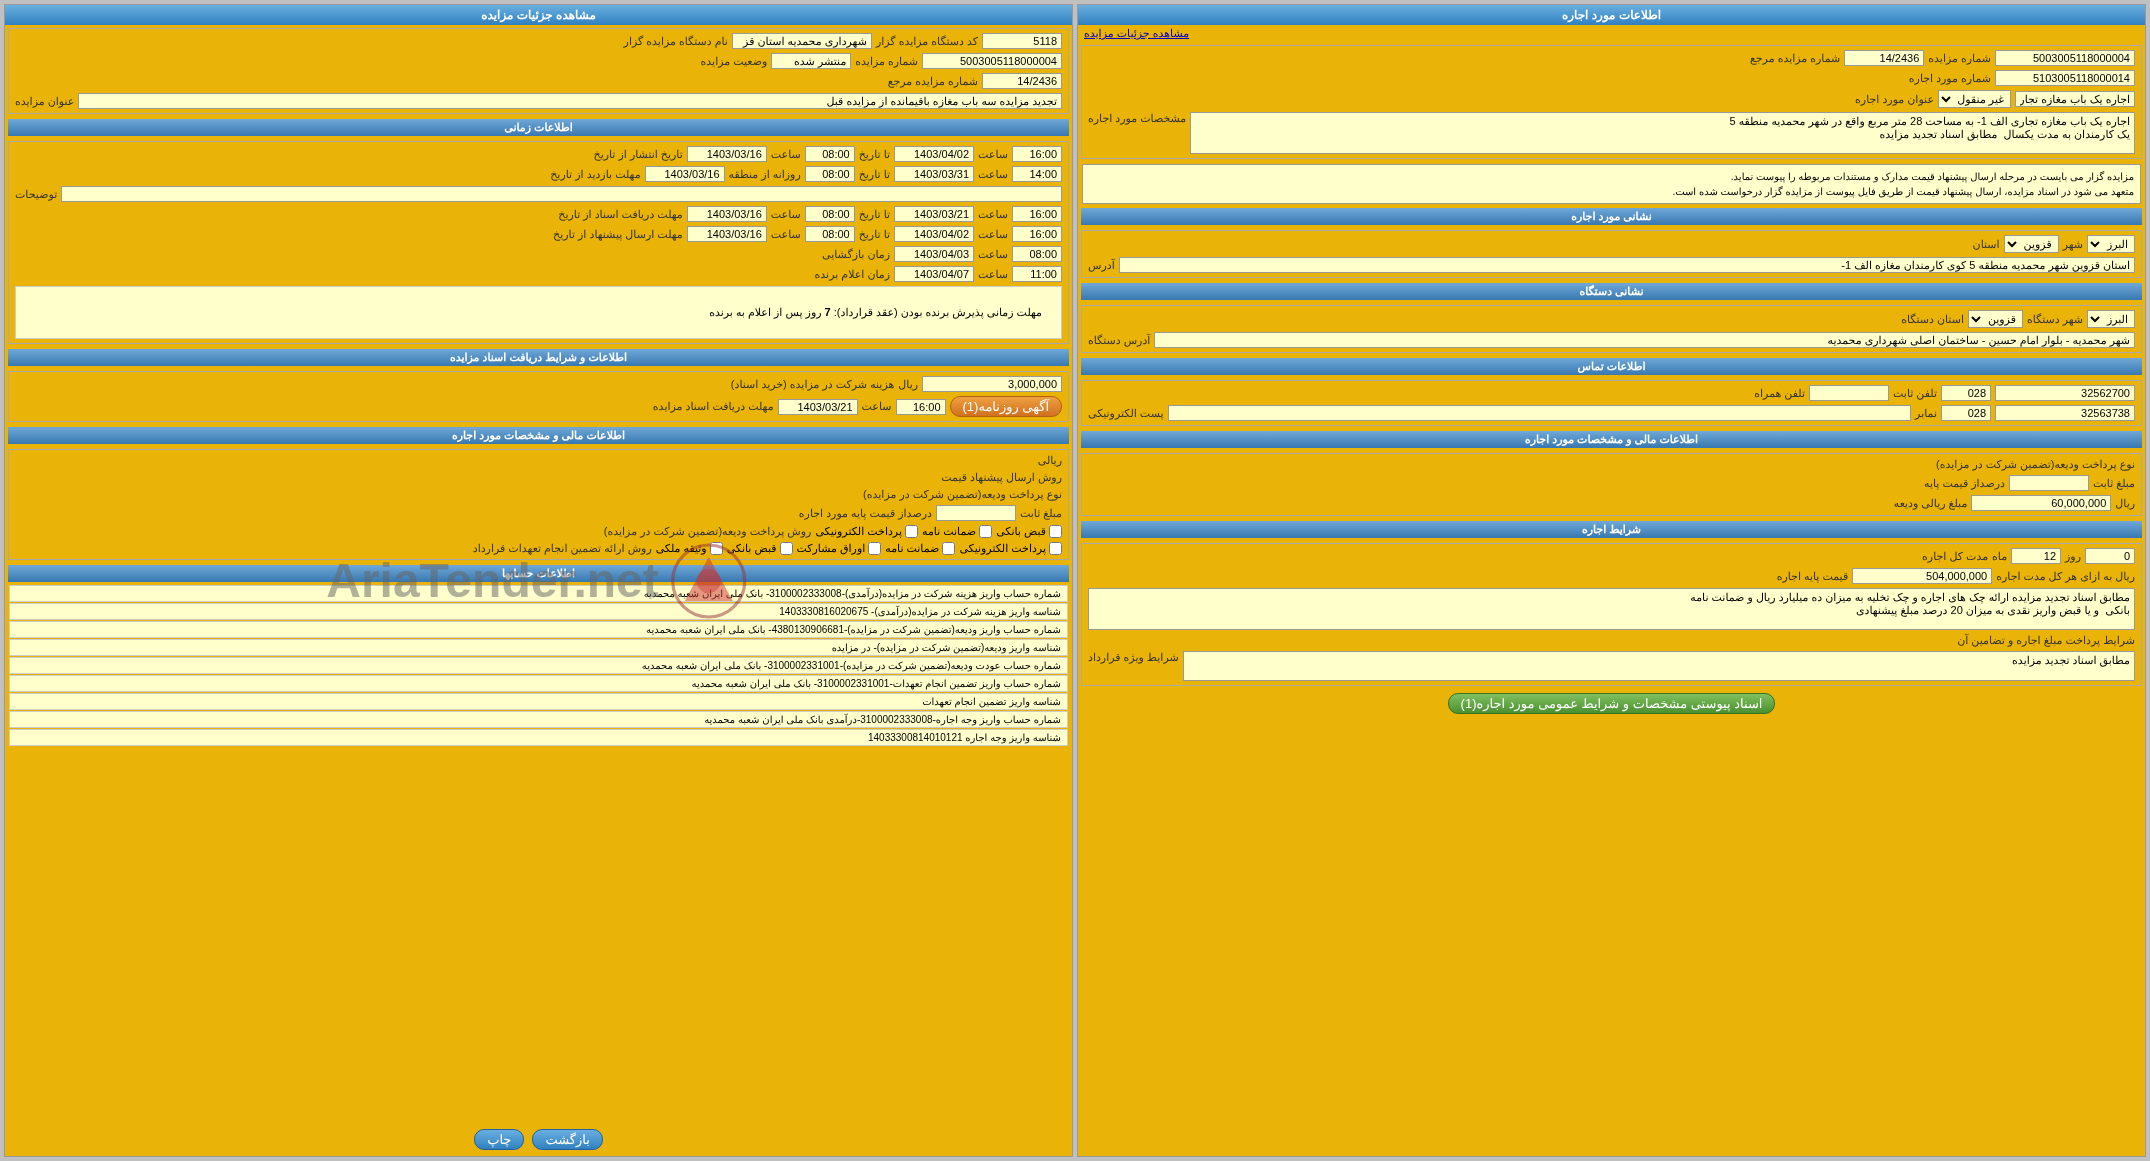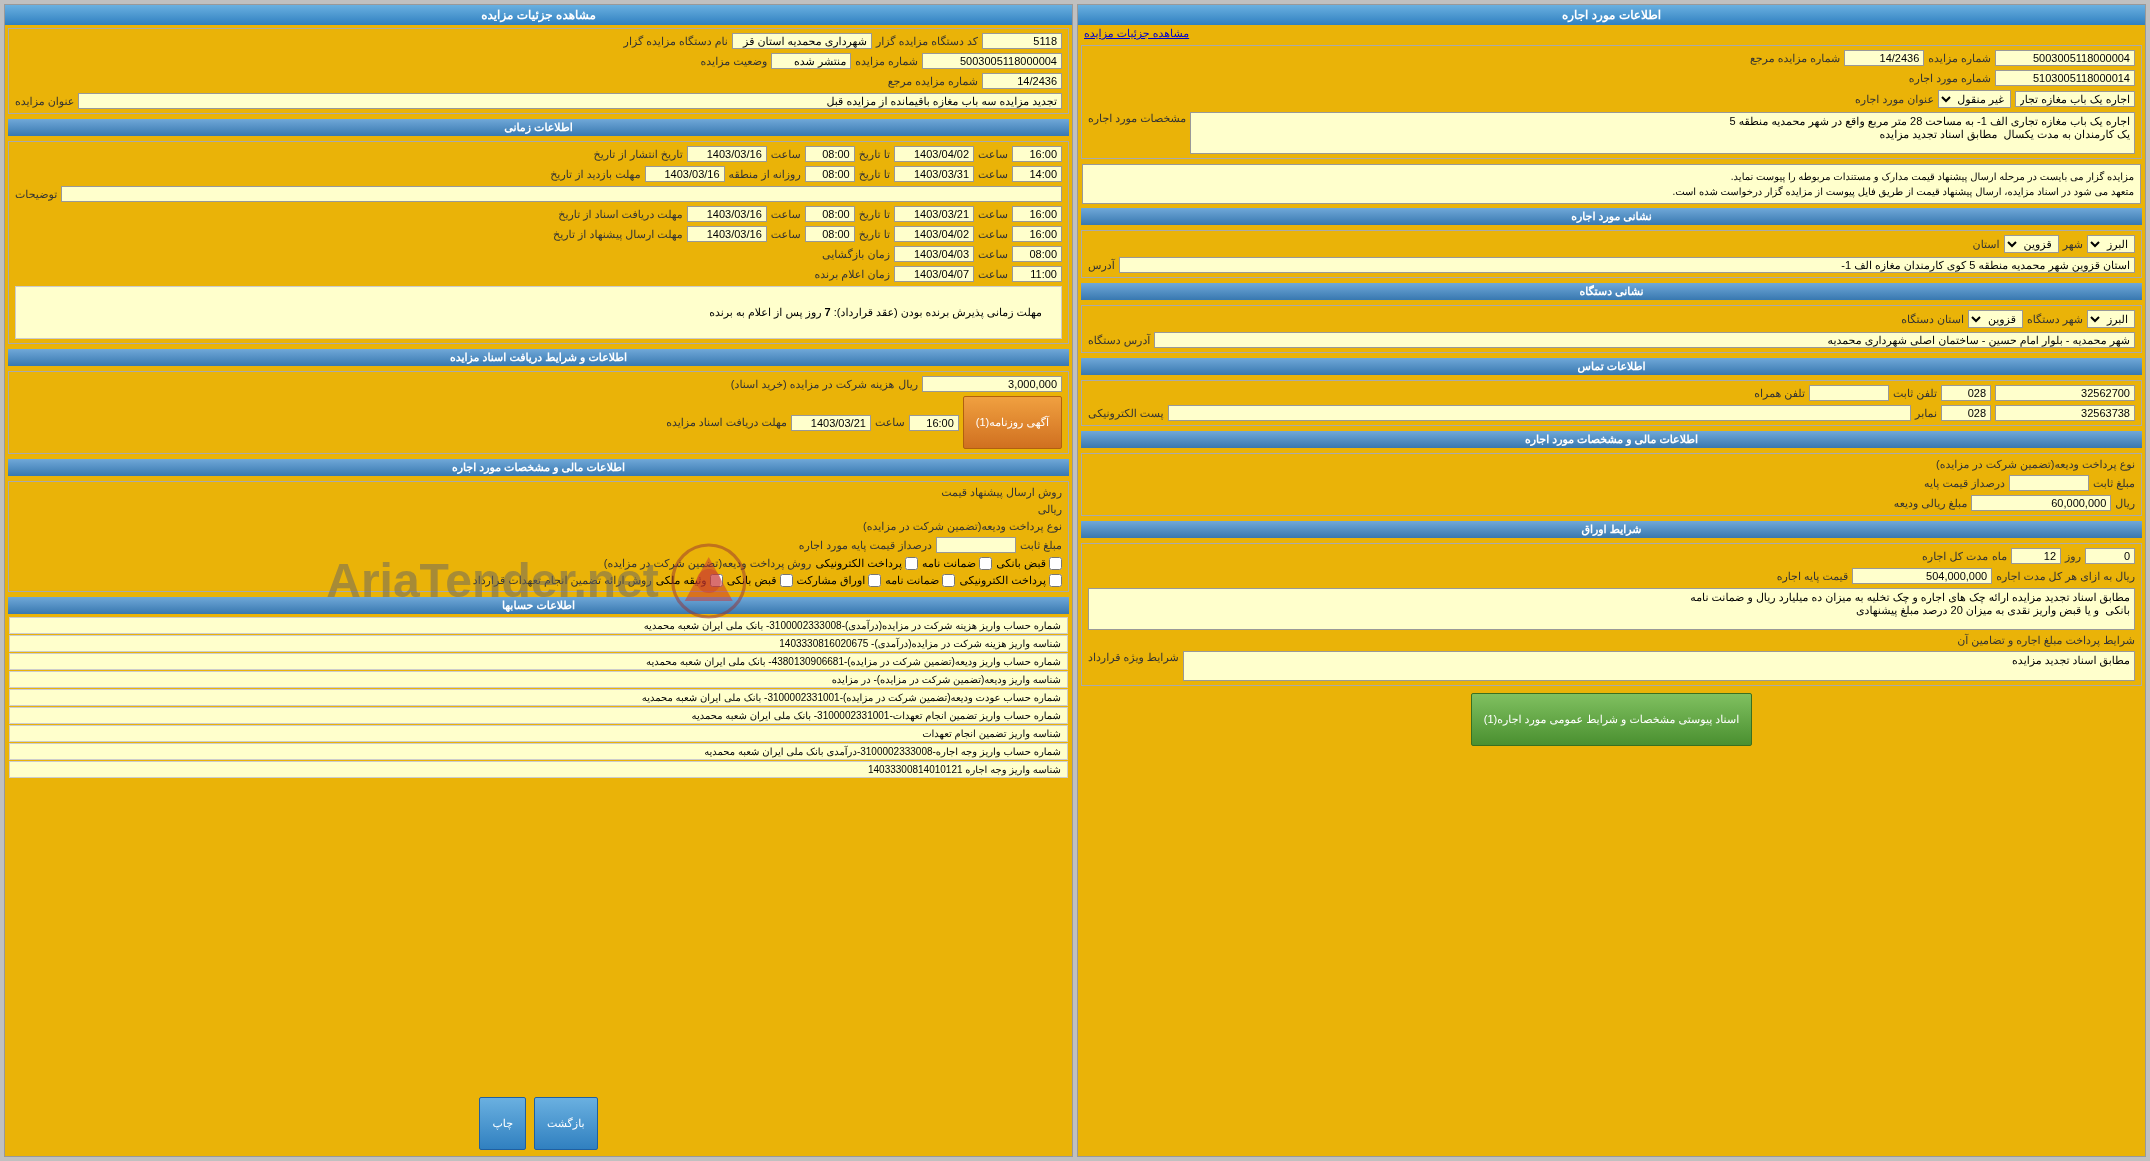--- a/index.html
+++ b/index.html
@@ -81,25 +81,25 @@
       text-align: center;
       padding: 2px;
       font-size: 11px;
       font-weight: bold;
       margin: 2px 3px;
     }
     .btn {
       background: linear-gradient(to bottom, #6ab0e0, #3080c0);
       color: white;
       border: 1px solid #2060a0;
-      padding: 19px 12px;
-      font-size: 11px;
+      padding: 2px 12px;
+      font-size: 13px;
       font-family: Tahoma, Arial, sans-serif;
       cursor: pointer;
-      border-radius: 2px;
+      border-radius: 10px;
     }
     .btn.green {
       background: linear-gradient(to bottom, #80c060, #4a9030);
       border-color: #3a7020;
     }
     .btn.orange {
       background: linear-gradient(to bottom, #f0a040, #d07020);
       border-color: #b06010;
     }
     .checkbox-label {
@@ -264,21 +264,21 @@
       <input class="field-input small" readonly="" style="">
       <span class="field-label">درصداز قیمت پایه</span>
     </div>
     <div class="form-row">
       <span class="field-label">ریال</span>
       <input class="field-input med" readonly="" value="60,000,000" style="">
       <span class="field-label">مبلغ ریالی ودیعه</span>
     </div>
   </div>
 
-  <div class="sub-section-title">شرایط اوراق</div>
+  <div class="sub-section-title">شرایط اجاره</div>
   <div class="form-section">
     <div class="form-row">
       <input class="field-input xsmall" readonly="" value="0" style="">
       <span class="field-label">روز</span>
       <input class="field-input xsmall" readonly="" value="12" style="">
       <span class="field-label">ماه</span>
       <span class="field-label">مدت کل اجاره</span>
     </div>
     <div class="form-row">
       <span class="field-label">ریال به ازای هر کل مدت اجاره</span>
@@ -415,24 +415,24 @@
       <input class="field-input xsmall" readonly="" value="16:00" style="">
       <span class="field-label">ساعت</span>
       <input class="field-input small" readonly="" value="1403/03/21" style="">
       <span class="field-label">مهلت دریافت اسناد مزایده</span>
     </div>
   </div>
 
   <div class="sub-section-title">اطلاعات مالی و مشخصات مورد اجاره</div>
   <div class="form-section">
     <div class="form-row">
+      <span class="field-label">ریالی</span>
+    </div>
+    <div class="form-row">
       <span class="field-label">روش ارسال پیشنهاد قیمت</span>
-    </div>
-    <div class="form-row">
-      <span class="field-label">ریالی</span>
     </div>
     <div class="form-row">
       <span class="field-label">نوع پرداخت ودیعه(تضمین شرکت در مزایده)</span>
     </div>
     <div class="form-row">
       <span class="field-label">مبلغ ثابت</span>
       <input class="field-input small" readonly="" style="">
       <span class="field-label">درصداز قیمت پایه مورد اجاره</span>
     </div>
     <div class="form-row">

